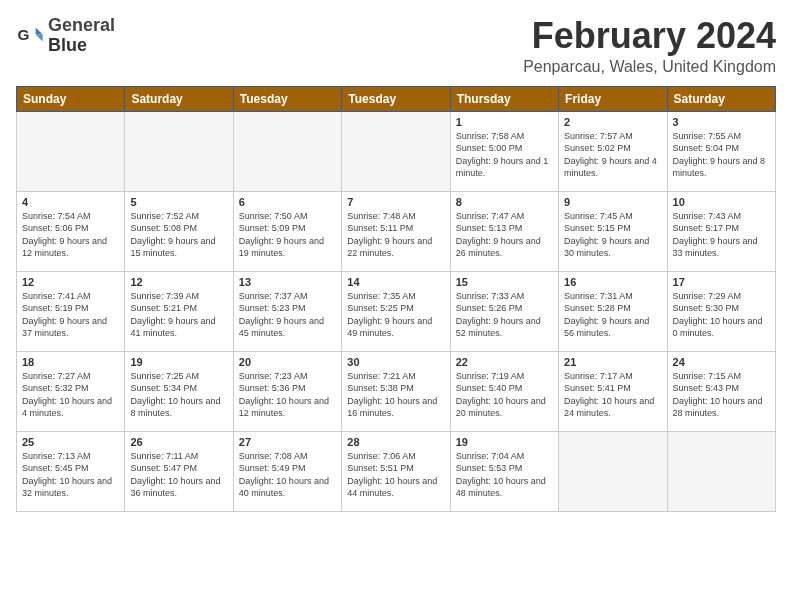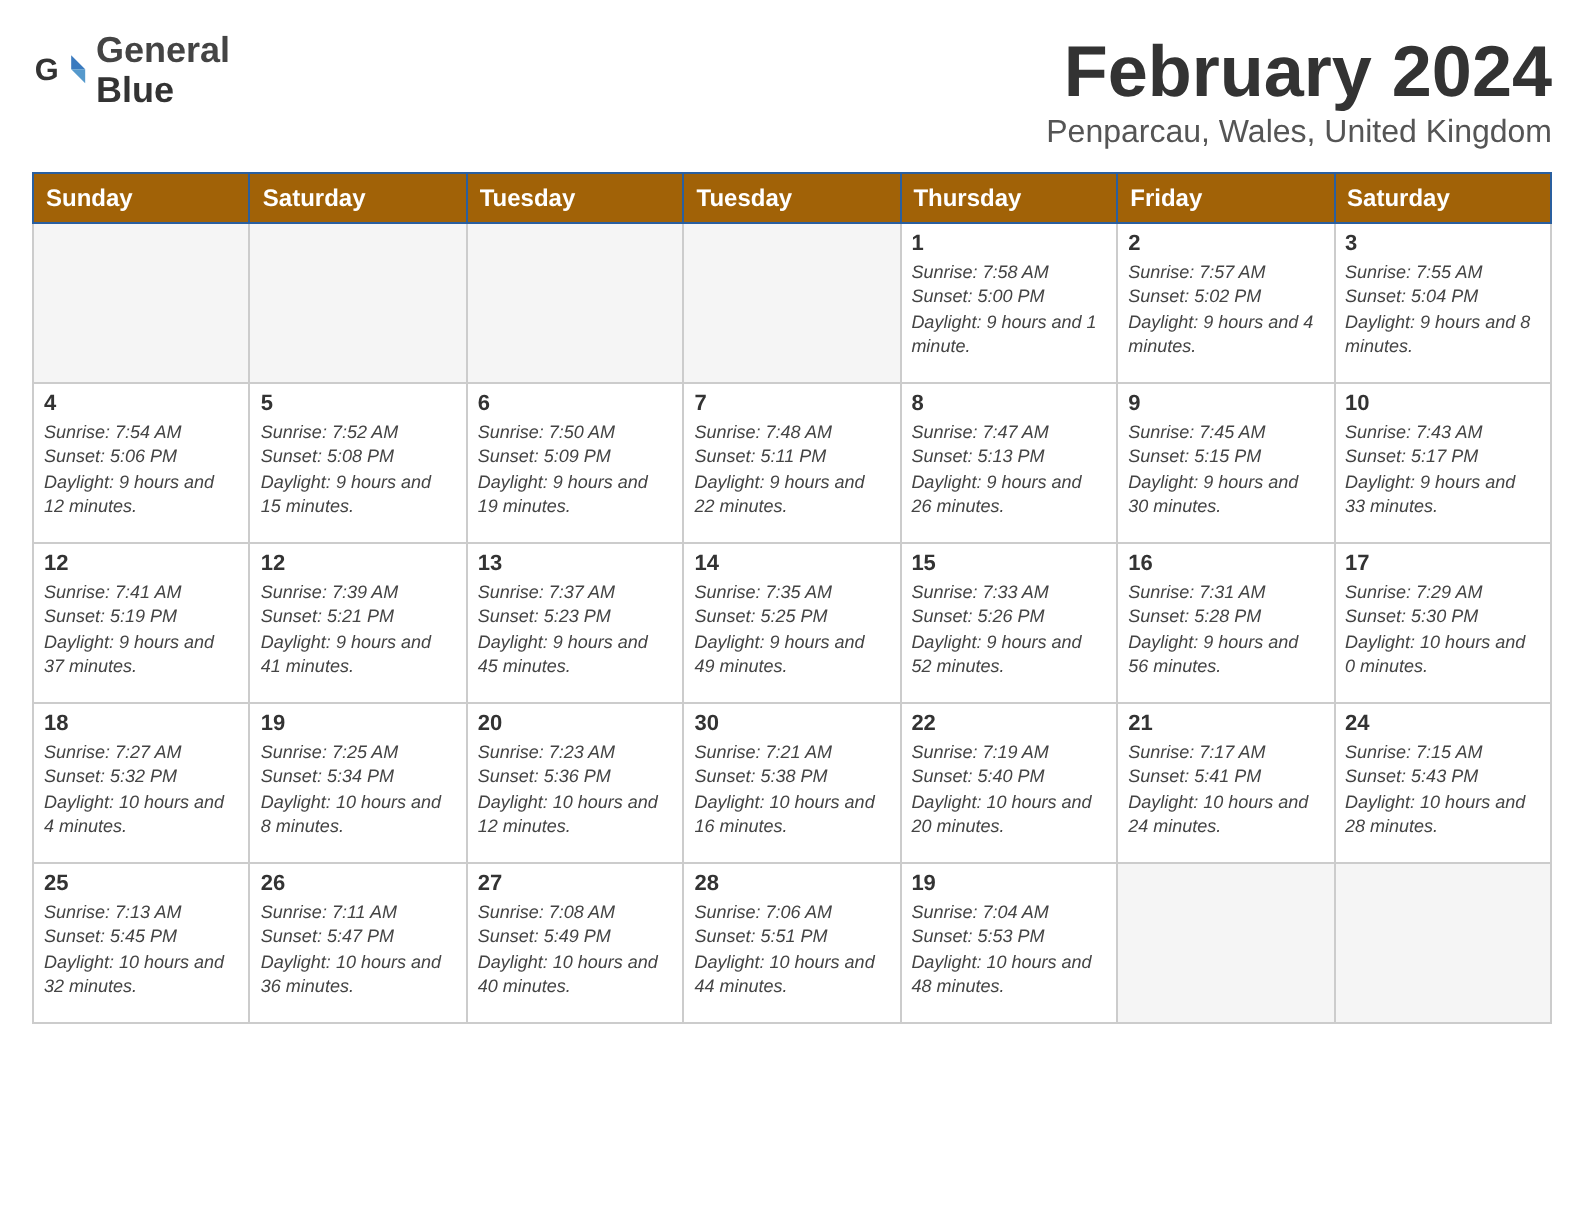--- a/index.html
+++ b/index.html
@@ -83,21 +83,20 @@
     .day-number {
       font-size: 11px;
       font-weight: bold;
       color: #333;
       margin-bottom: 2px;
     }
     .day-info {
       font-size: 9px;
       color: #444;
       line-height: 1.4;
-      font-style: italic;
     }
     .calendar tr:nth-child(even) td:not(.empty) {
       background: #fff;
     }
   </style>
 </head>
 <body>
 
 <div class="page">
   <div class="header">

